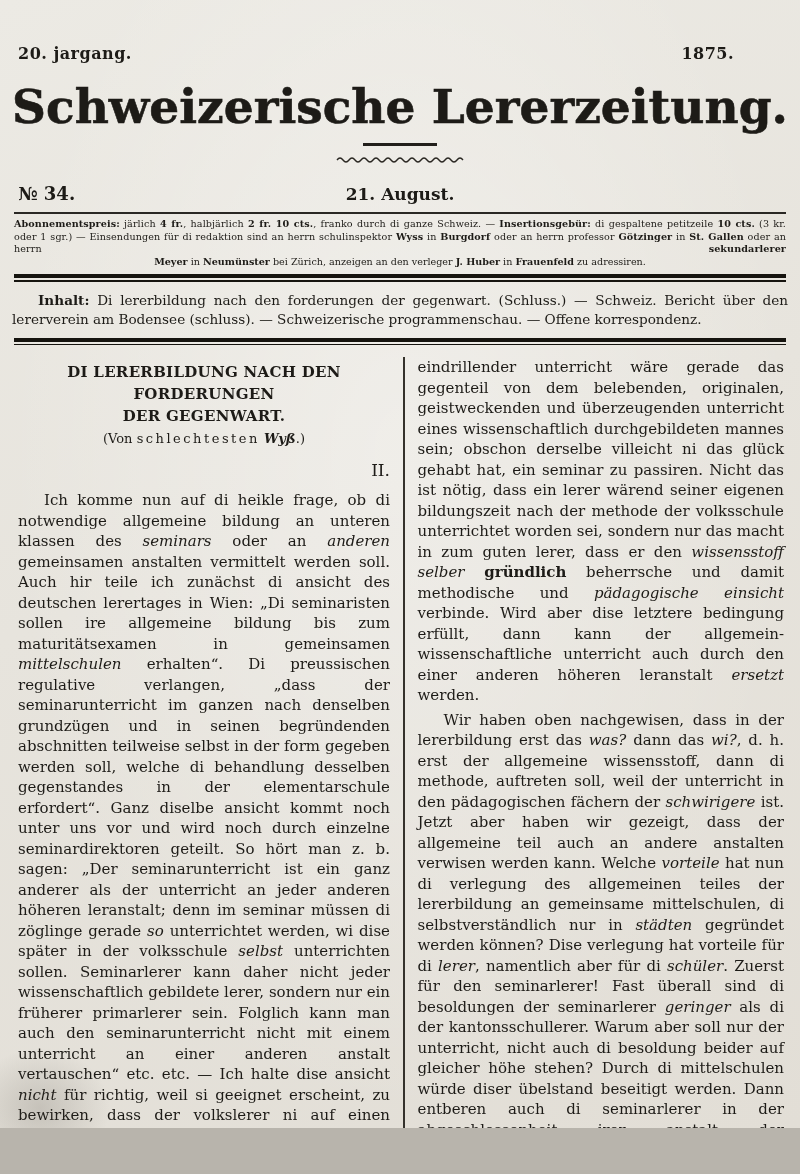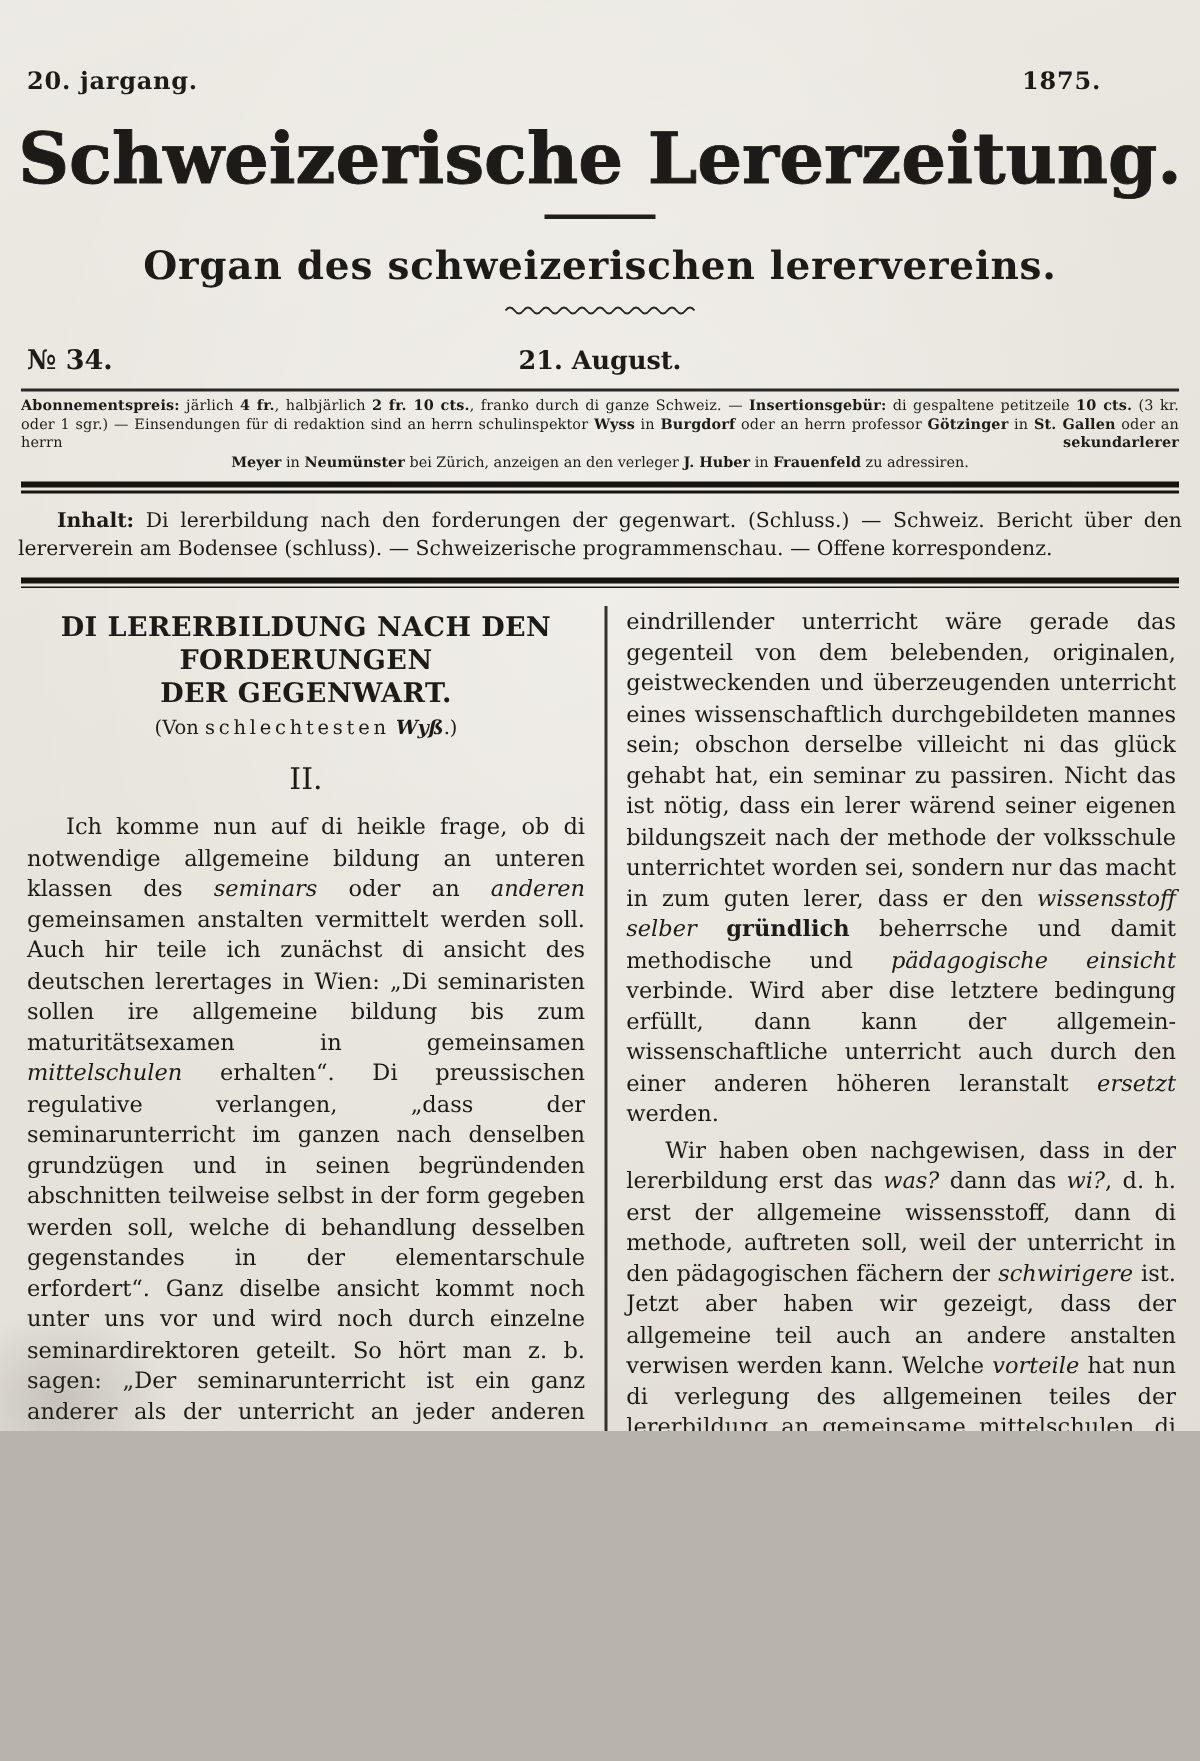--- a/index.html
+++ b/index.html
@@ -1,18 +1,18 @@
 <!DOCTYPE html>
 <html><head>
 <meta charset="utf-8">
 <style>
   html,body{margin:0;padding:0;background:#b8b4ac;}
   .page{
     position:relative;
-    width:800px;height:954px;
+    width:800px;height:1128px;
     margin:0 auto;
     background:
       radial-gradient(ellipse at 50% 40%, rgba(255,255,255,0.35), rgba(0,0,0,0) 70%),
       linear-gradient(160deg,#eceae4 0%, #e7e4dd 45%, #e2ded6 100%);
     color:#1d1b17;
     font-family:"DejaVu Serif","Liberation Serif",serif;
     overflow:hidden;
     box-sizing:border-box;
   }
   .page::after{ 
@@ -69,28 +69,28 @@
   .sep2 .line{height:1.4px;background:#16140f;margin-top:2px;}
   .columns{
     display:flex;align-items:stretch;
     padding:12px 16px 0 18px;
   }
   .col-left{width:372px;padding-right:13px;}
   .divider{width:1.5px;background:#35322c;}
   .col-right{flex:1;padding-left:13px;}
   .art-title{
     margin:4px 0 2px;text-align:center;
-    font-size:18px;font-weight:bold;line-height:22px;letter-spacing:0.3px;
+    font-size:15px;font-weight:bold;line-height:22px;letter-spacing:0.3px;
   }
   .art-byline{
     margin:4px 0 0;text-align:center;font-size:13px;
   }
   .art-byline .sp{letter-spacing:2.5px;}
   .art-sect{
-    margin:14px 0 10px;text-align:center;font-size:20px;
+    margin:14px 0 10px;text-align:right;font-size:17px;
   }
   .body-par{
     margin:0;
     font-size:15px;line-height:20.5px;
     text-align:justify;
   }
   .body-par.indent{text-indent:26px;}
   .col-right .body-par + .body-par{margin-top:4px;}
 </style>
 </head>
@@ -99,21 +99,20 @@
 <div class="page">
 
   <div class="topline">
     <span>20. jargang.</span>
     <span>1875.</span>
   </div>
 
   <h1 class="masthead-title">Schweizerische Lererzeitung.</h1>
   <div class="title-rule"></div>
 
-  <h2 class="masthead-subtitle">Organ des schweizerischen lerervereins.</h2>
 
   <svg class="wavy" width="128" height="8" viewBox="0 0 128 8" aria-hidden="true">
     <path d="M1 5 q3 -4 6 0 t6 0 t6 0 t6 0 t6 0 t6 0 t6 0 t6 0 t6 0 t6 0 t6 0 t6 0 t6 0 t6 0 t6 0 t6 0 t6 0 t6 0 t6 0 t6 0 t6 0" stroke="#2a2722" stroke-width="1.3" fill="none"></path>
   </svg>
 
   <div class="issue-row">
     <span class="left">№ 34.</span>
     <span class="right">21. August.</span>
   </div>
 

